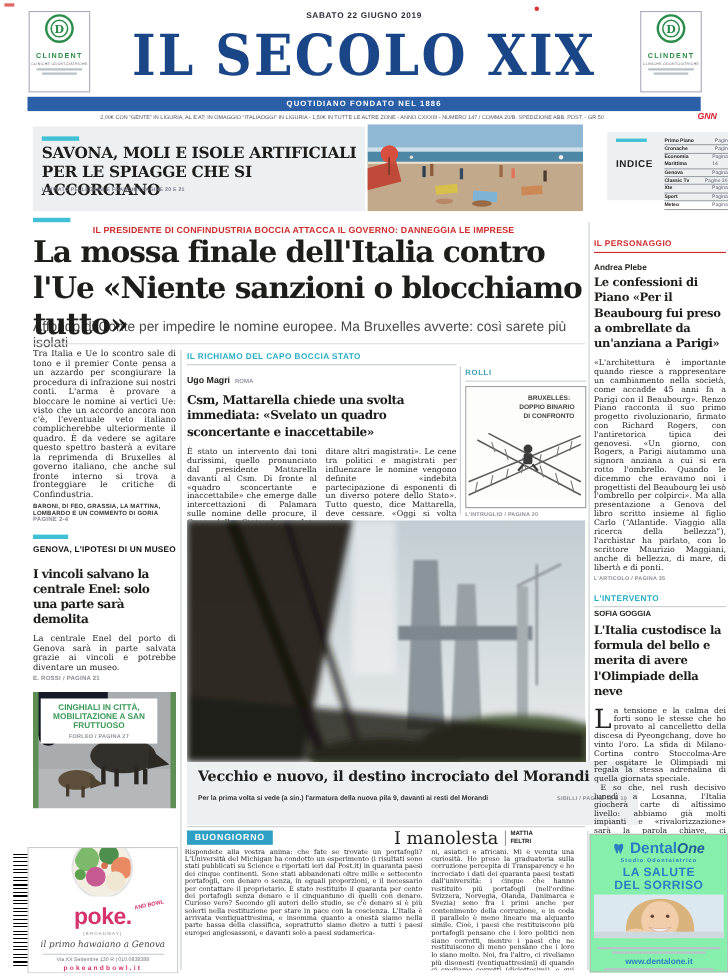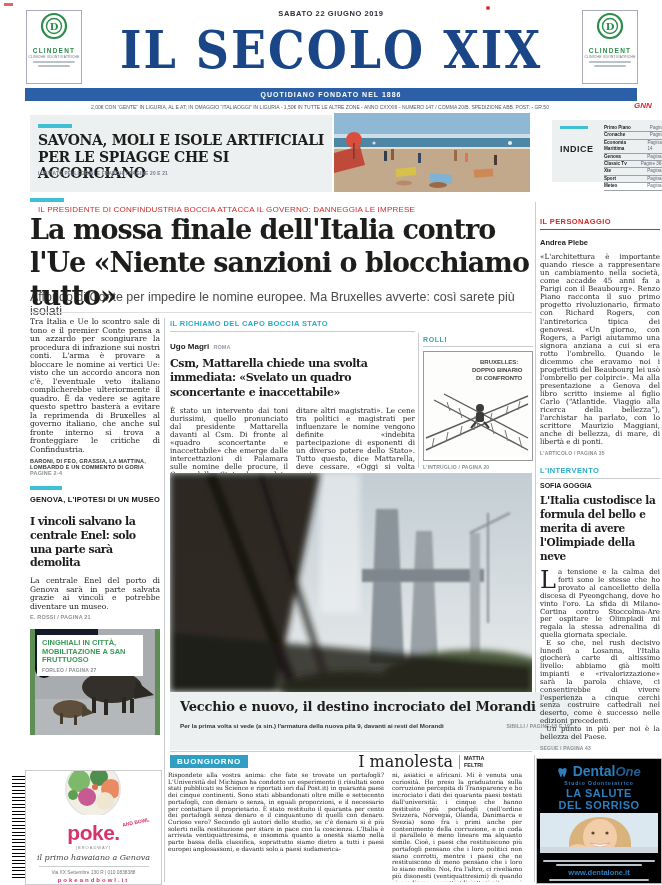--- a/index.html
+++ b/index.html
@@ -139,21 +139,21 @@
           <span class="ix-pg">Pagina 41</span>
         </div>
       <div class="ix-row">
           <span>Meteo</span>
           <span class="ix-pg">Pagina 47</span>
         </div>
     </div>
   </div>
 
   <div class="cyanbar" style="left:30px;top:198px;width:34px;"></div>
-  <div class="abs" style="left:38px;top:205px;width:520px;font-size:8px;font-weight:400;color:#cf2b2b;letter-spacing:.2px;">IL PRESIDENTE DI CONFINDUSTRIA BOCCIA ATTACCA IL GOVERNO: DANNEGGIA LE IMPRESE</div>
+  <div class="abs" style="left:16px;top:205px;width:520px;font-size:8px;font-weight:700;color:#cf2b2b;letter-spacing:.2px;text-align:center;">IL PRESIDENTE DI CONFINDUSTRIA BOCCIA ATTACCA IL GOVERNO: DANNEGGIA LE IMPRESE</div>
   <div class="abs" style="left:30px;top:290px;width:512px;font-size:12.5px;color:#4a4a4a;">Affondo di Conte per impedire le nomine europee. Ma Bruxelles avverte: così sarete più isolati</div>
   <div class="abs hl" style="left:30px;top:214px;width:512px;font-size:27px;line-height:1.22;letter-spacing:-1px;">La mossa finale dell'Italia contro l'Ue «Niente sanzioni o blocchiamo tutto»</div>
   <div class="hline" style="left:30px;top:312px;width:502px;background:#ddd;"></div>
 
   <div class="vline" style="left:164px;top:318px;height:564px;"></div>
   <div class="vline" style="left:418px;top:333px;height:135px;"></div>
   <div class="vline" style="left:535px;top:202px;height:545px;"></div>
   <div class="vline" style="left:534px;top:755px;height:127px;"></div>
 
   <div class="abs" style="left:30px;top:318px;width:130px;">
@@ -181,21 +181,21 @@
         <polygon points="106,52 124,66 104,70" fill="#2c2823"></polygon>
         <rect x="62" y="68" width="4" height="16" fill="#2a2622"></rect>
         <rect x="74" y="70" width="4" height="16" fill="#2a2622"></rect>
         <rect x="92" y="68" width="4" height="16" fill="#2a2622"></rect>
         <rect x="100" y="70" width="4" height="14" fill="#2a2622"></rect>
         <ellipse cx="40" cy="80" rx="17" ry="9" fill="#5d4f3c"></ellipse>
         <polygon points="52,76 64,84 52,88" fill="#4e4231"></polygon>
         <rect x="30" y="84" width="3" height="11" fill="#463b2d"></rect>
         <rect x="44" y="86" width="3" height="10" fill="#463b2d"></rect>
       </svg>
-      <div style="position:absolute;left:7px;top:6px;width:96px;background:#fff;padding:4px 5px 3px 5px;">
+      <div style="position:absolute;left:7px;top:6px;width:96px;background:#fff;padding:4px 5px 3px 5px;text-align:center;">
         <div style="font-size:7.5px;font-weight:800;color:#3a9a57;line-height:1.15;">CINGHIALI IN CITTÀ, MOBILITAZIONE A SAN FRUTTUOSO</div>
         <div class="credit" style="margin-top:2px;">FORLEO / PAGINA 27</div>
       </div>
     </div>
   </div>
 
   <div class="abs" style="left:170px;top:319px;width:245px;">
     <div class="label-cyan">IL RICHIAMO DEL CAPO BOCCIA STATO</div>
     <div class="hline" style="position:static;display:block;width:245px;margin-top:3px;"></div>
     <div style="margin-top:3px;">
@@ -278,20 +278,21 @@
   <div class="abs grayband" style="left:170px;top:692px;width:362px;height:58px;padding-left:48px;">
     <div class="hl" style="position:absolute;left:10px;top:7px;font-size:13px;letter-spacing:-.2px;">Vecchio e nuovo, il destino incrociato del Morandi</div>
     <div style="position:absolute;left:10px;top:30px;font-size:6.2px;font-weight:700;color:#333;">Per la prima volta si vede (a sin.) l'armatura della nuova pila 9, davanti ai resti del Morandi</div>
     <div class="credit" style="position:absolute;right:10px;top:31px;">SIBILLI / PAGINE 18 E 19</div>
   </div>
 
   <div class="abs" style="left:540px;top:202px;width:120px;">
     <div class="label-red">IL PERSONAGGIO</div>
     <div style="height:1px;background:#cf2b2b;width:120px;margin-top:3px;"></div>
     <div style="font-size:7.5px;font-weight:700;margin-top:8px;">Andrea Plebe</div>
+    <div class="hl" style="font-size:10.5px;line-height:1.32;letter-spacing:-.3px;margin-top:4px;">Le confessioni di Piano «Per il Beaubourg fui preso a ombrellate da un'anziana a Parigi»</div>
     <div class="bodytext" style="font-size:7.2px;margin-top:6px;">«L'architettura è importante quando riesce a rappresentare un cambiamento nella società, come accadde 45 anni fa a Parigi con il Beaubourg». Renzo Piano racconta il suo primo progetto rivoluzionario, firmato con Richard Rogers, con l'antiretorica tipica dei genovesi. «Un giorno, con Rogers, a Parigi aiutammo una signora anziana a cui si era rotto l'ombrello. Quando le dicemmo che eravamo noi i progettisti del Beaubourg lei usò l'ombrello per colpirci». Ma alla presentazione a Genova del libro scritto insieme al figlio Carlo (“Atlantide. Viaggio alla ricerca della bellezza”), l'archistar ha parlato, con lo scrittore Maurizio Maggiani, anche di bellezza, di mare, di libertà e di ponti.</div>
     <div class="credit" style="margin-top:3px;">L'ARTICOLO / PAGINA 35</div>
 
     <div style="height:10px;"></div>
     <div class="label-cyan">L'INTERVENTO</div>
     <div class="hline" style="position:static;display:block;width:120px;margin-top:3px;"></div>
     <div style="font-size:7px;font-weight:800;margin-top:3px;">SOFIA GOGGIA</div>
     <div class="hl" style="font-size:10.5px;line-height:1.35;letter-spacing:-.3px;margin-top:4px;">L'Italia custodisce la formula del bello e merita di avere l'Olimpiade della neve</div>
     <div class="bodytext dropcap" style="font-size:7px;margin-top:6px;">La tensione e la calma dei forti sono le stesse che ho provato al cancelletto della discesa di Pyeongchang, dove ho vinto l'oro. La sfida di Milano-Cortina contro Stoccolma-Are per ospitare le Olimpiadi mi regala la stessa adrenalina di quella giornata speciale.</div>
     <div class="bodytext indent" style="font-size:7px;">E so che, nel rush decisivo lunedì a Losanna, l'Italia giocherà carte di altissimo livello: abbiamo già molti impianti e «rivalorizzazione» sarà la parola chiave, ci consentirebbe di vivere l'esperienza a cinque cerchi senza costruire cattedrali nel deserto, come è successo nelle edizioni precedenti.</div>
@@ -336,21 +337,21 @@
       <span style="font-size:21px;font-weight:800;color:#d6336c;letter-spacing:-.5px;">poke.</span>
       <span style="position:absolute;margin-left:2px;top:-2px;font-size:5px;font-weight:700;color:#d6336c;transform:rotate(-12deg);display:inline-block;">AND BOWL</span>
     </div>
     <div style="font-size:4px;color:#888;letter-spacing:1px;">(BROADWAY)</div>
     <div class="serif" style="font-style:italic;font-size:8px;color:#444;margin-top:3px;">il primo hawaiano a Genova</div>
     <div class="hline" style="position:static;display:block;width:110px;margin:4px auto 0;"></div>
     <div style="font-size:4.8px;color:#777;margin-top:3px;">Via XX Settembre 130 R | 010.0838388</div>
     <div style="font-size:6px;font-weight:700;color:#d6336c;letter-spacing:2px;margin-top:2px;">pokeandbowl.it</div>
   </div>
 
-  <div class="abs" style="left:536px;top:758px;width:124px;height:124px;border:1px solid #bbb;background:#000000;overflow:hidden;text-align:center;">
+  <div class="abs" style="left:536px;top:758px;width:124px;height:124px;border:1px solid #bbb;background:#86efac;overflow:hidden;text-align:center;">
     <div style="margin-top:3px;">
       <svg width="11" height="11" viewBox="0 0 11 11" style="vertical-align:-2px;">
         <path d="M3,1 C1,1 1,4 2,6 C3,8 3,10 4,10 C5,10 4.6,7 5.5,7 C6.4,7 6,10 7,10 C8,10 8,8 9,6 C10,4 10,1 8,1 C6.5,1 6.5,2 5.5,2 C4.5,2 4.5,1 3,1 Z" fill="#2b7fc0"></path>
       </svg><span>
         <span style="font-size:14px;font-weight:800;color:#2b7fc0;">Dental</span><span style="font-size:13px;font-style:italic;font-weight:700;color:#1f5e96;">One</span>
       </span>
     </div>
     <div style="font-size:5px;font-weight:700;color:#2b7fc0;letter-spacing:1px;">Studio Odontoiatrico</div>
     <div style="font-size:11px;font-weight:800;color:#2b7fc0;line-height:1.05;margin-top:2px;letter-spacing:.5px;">
       <div>LA SALUTE</div>

